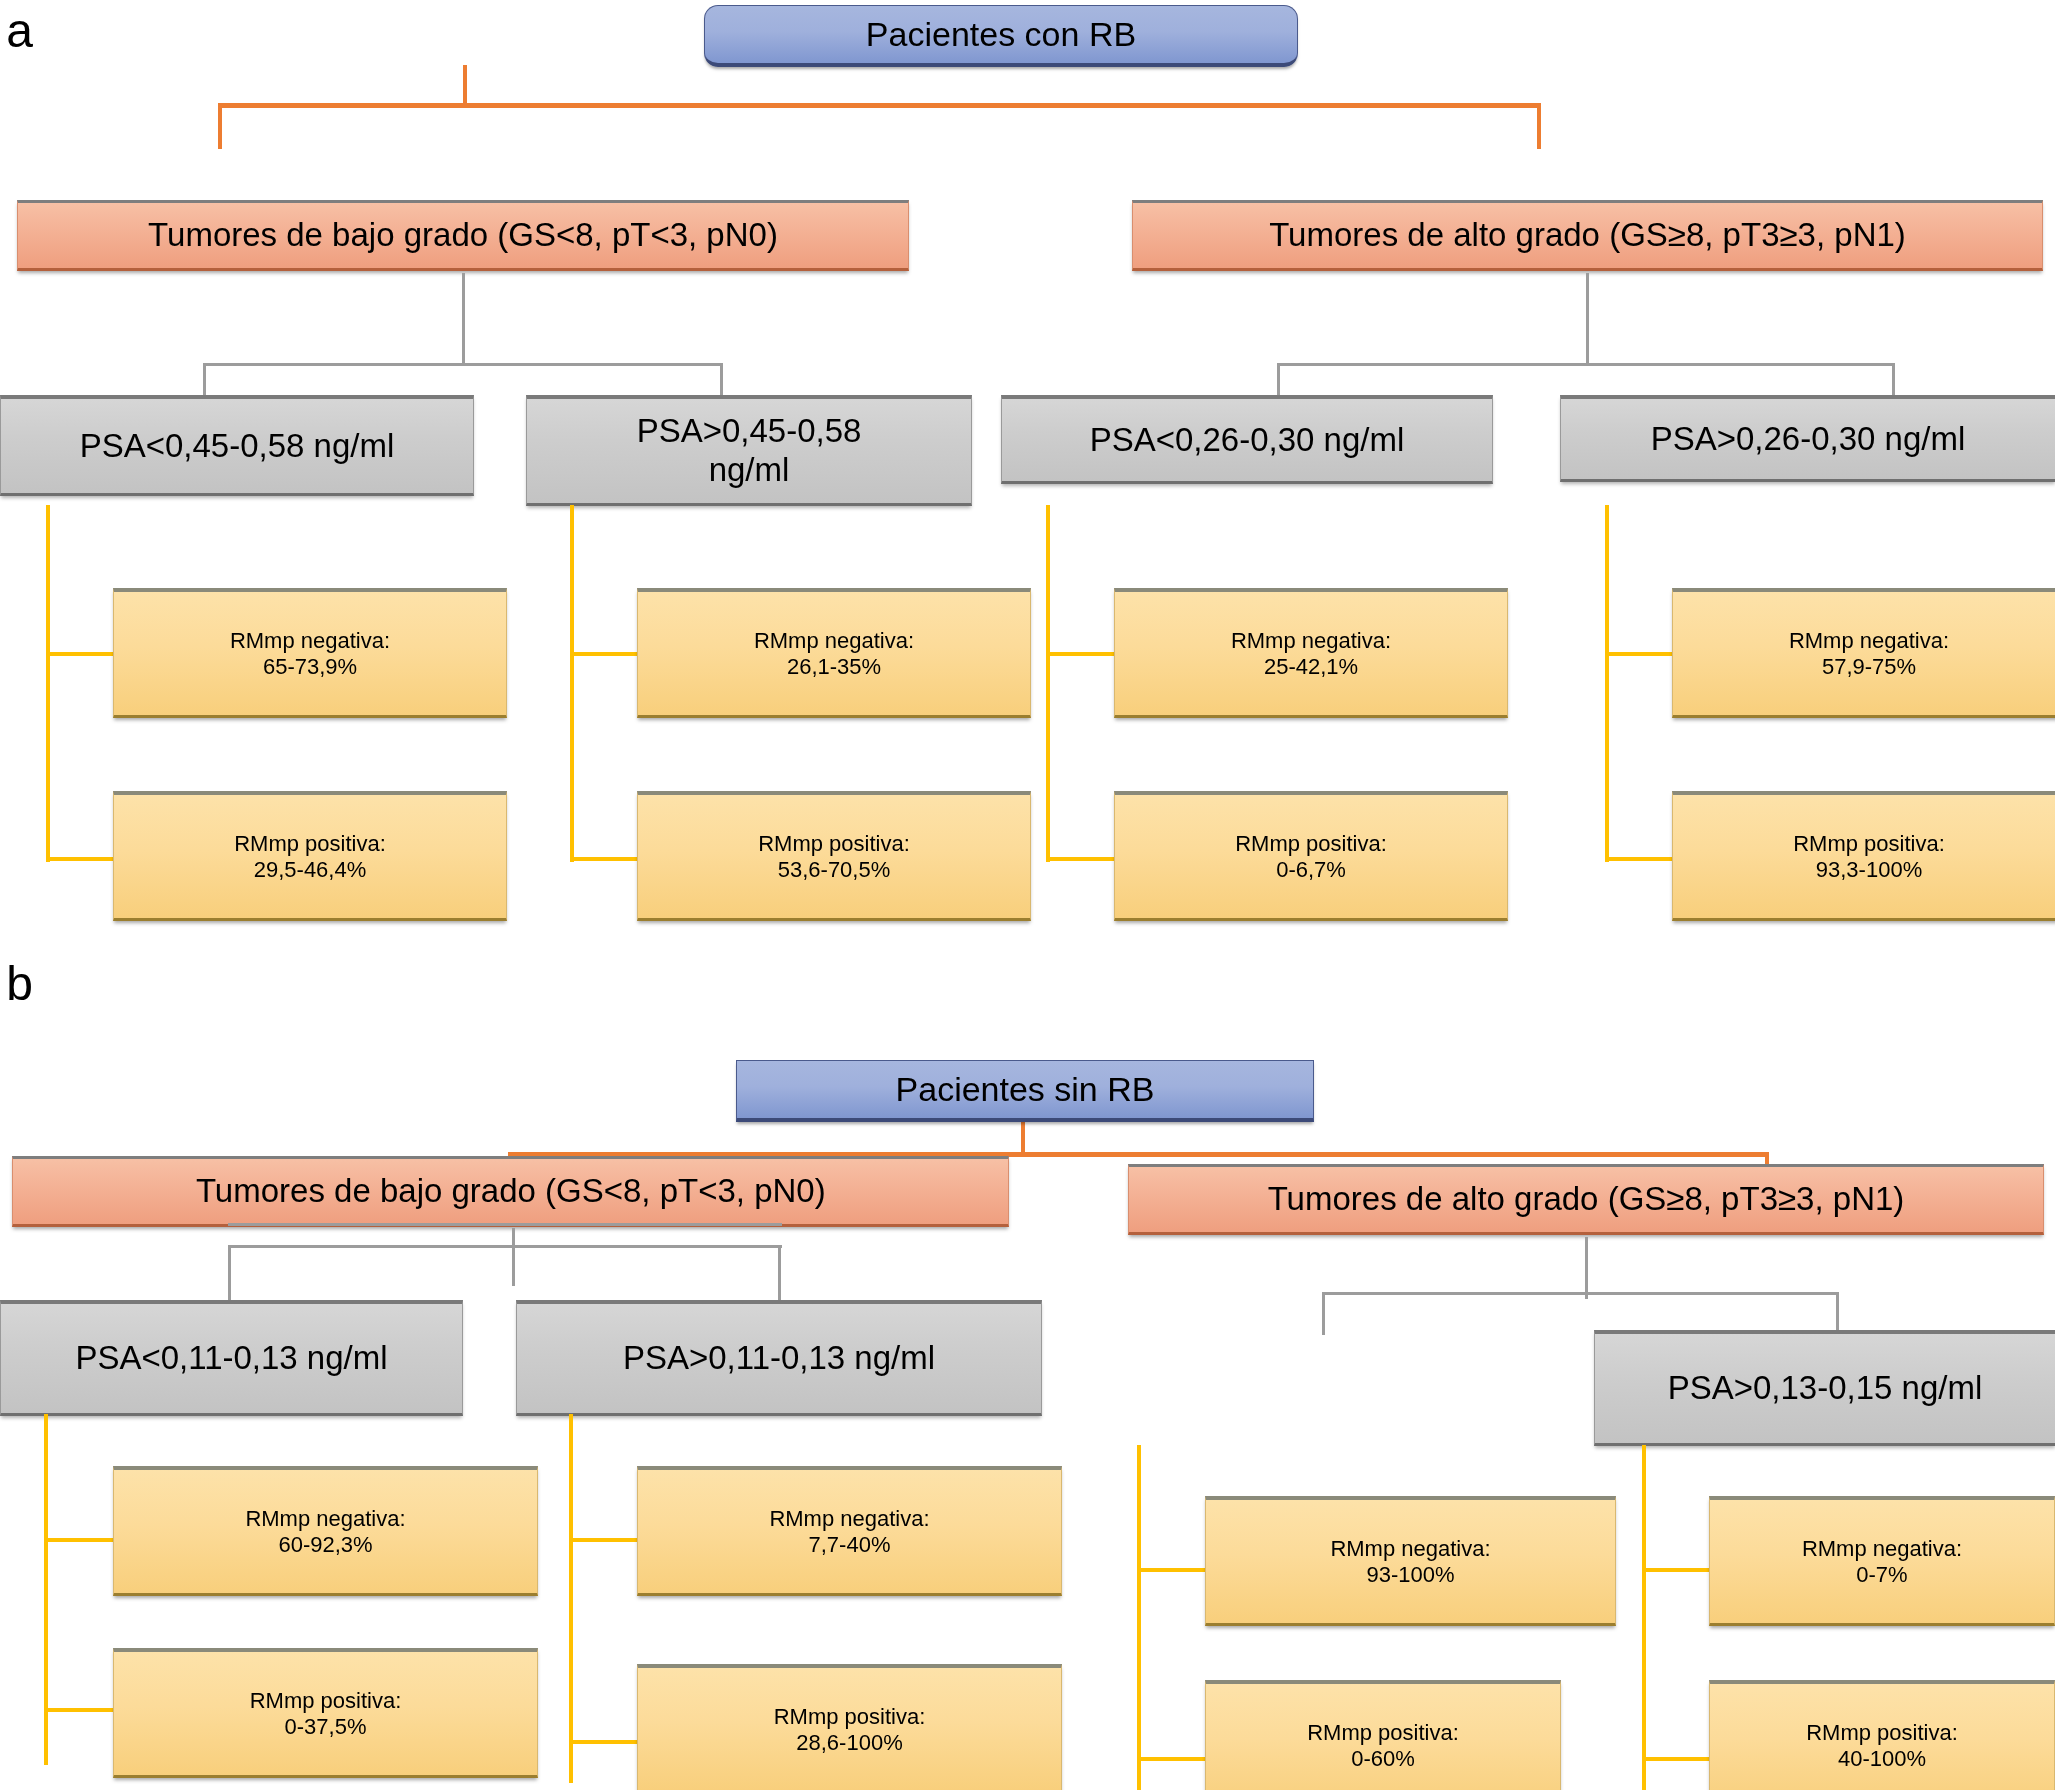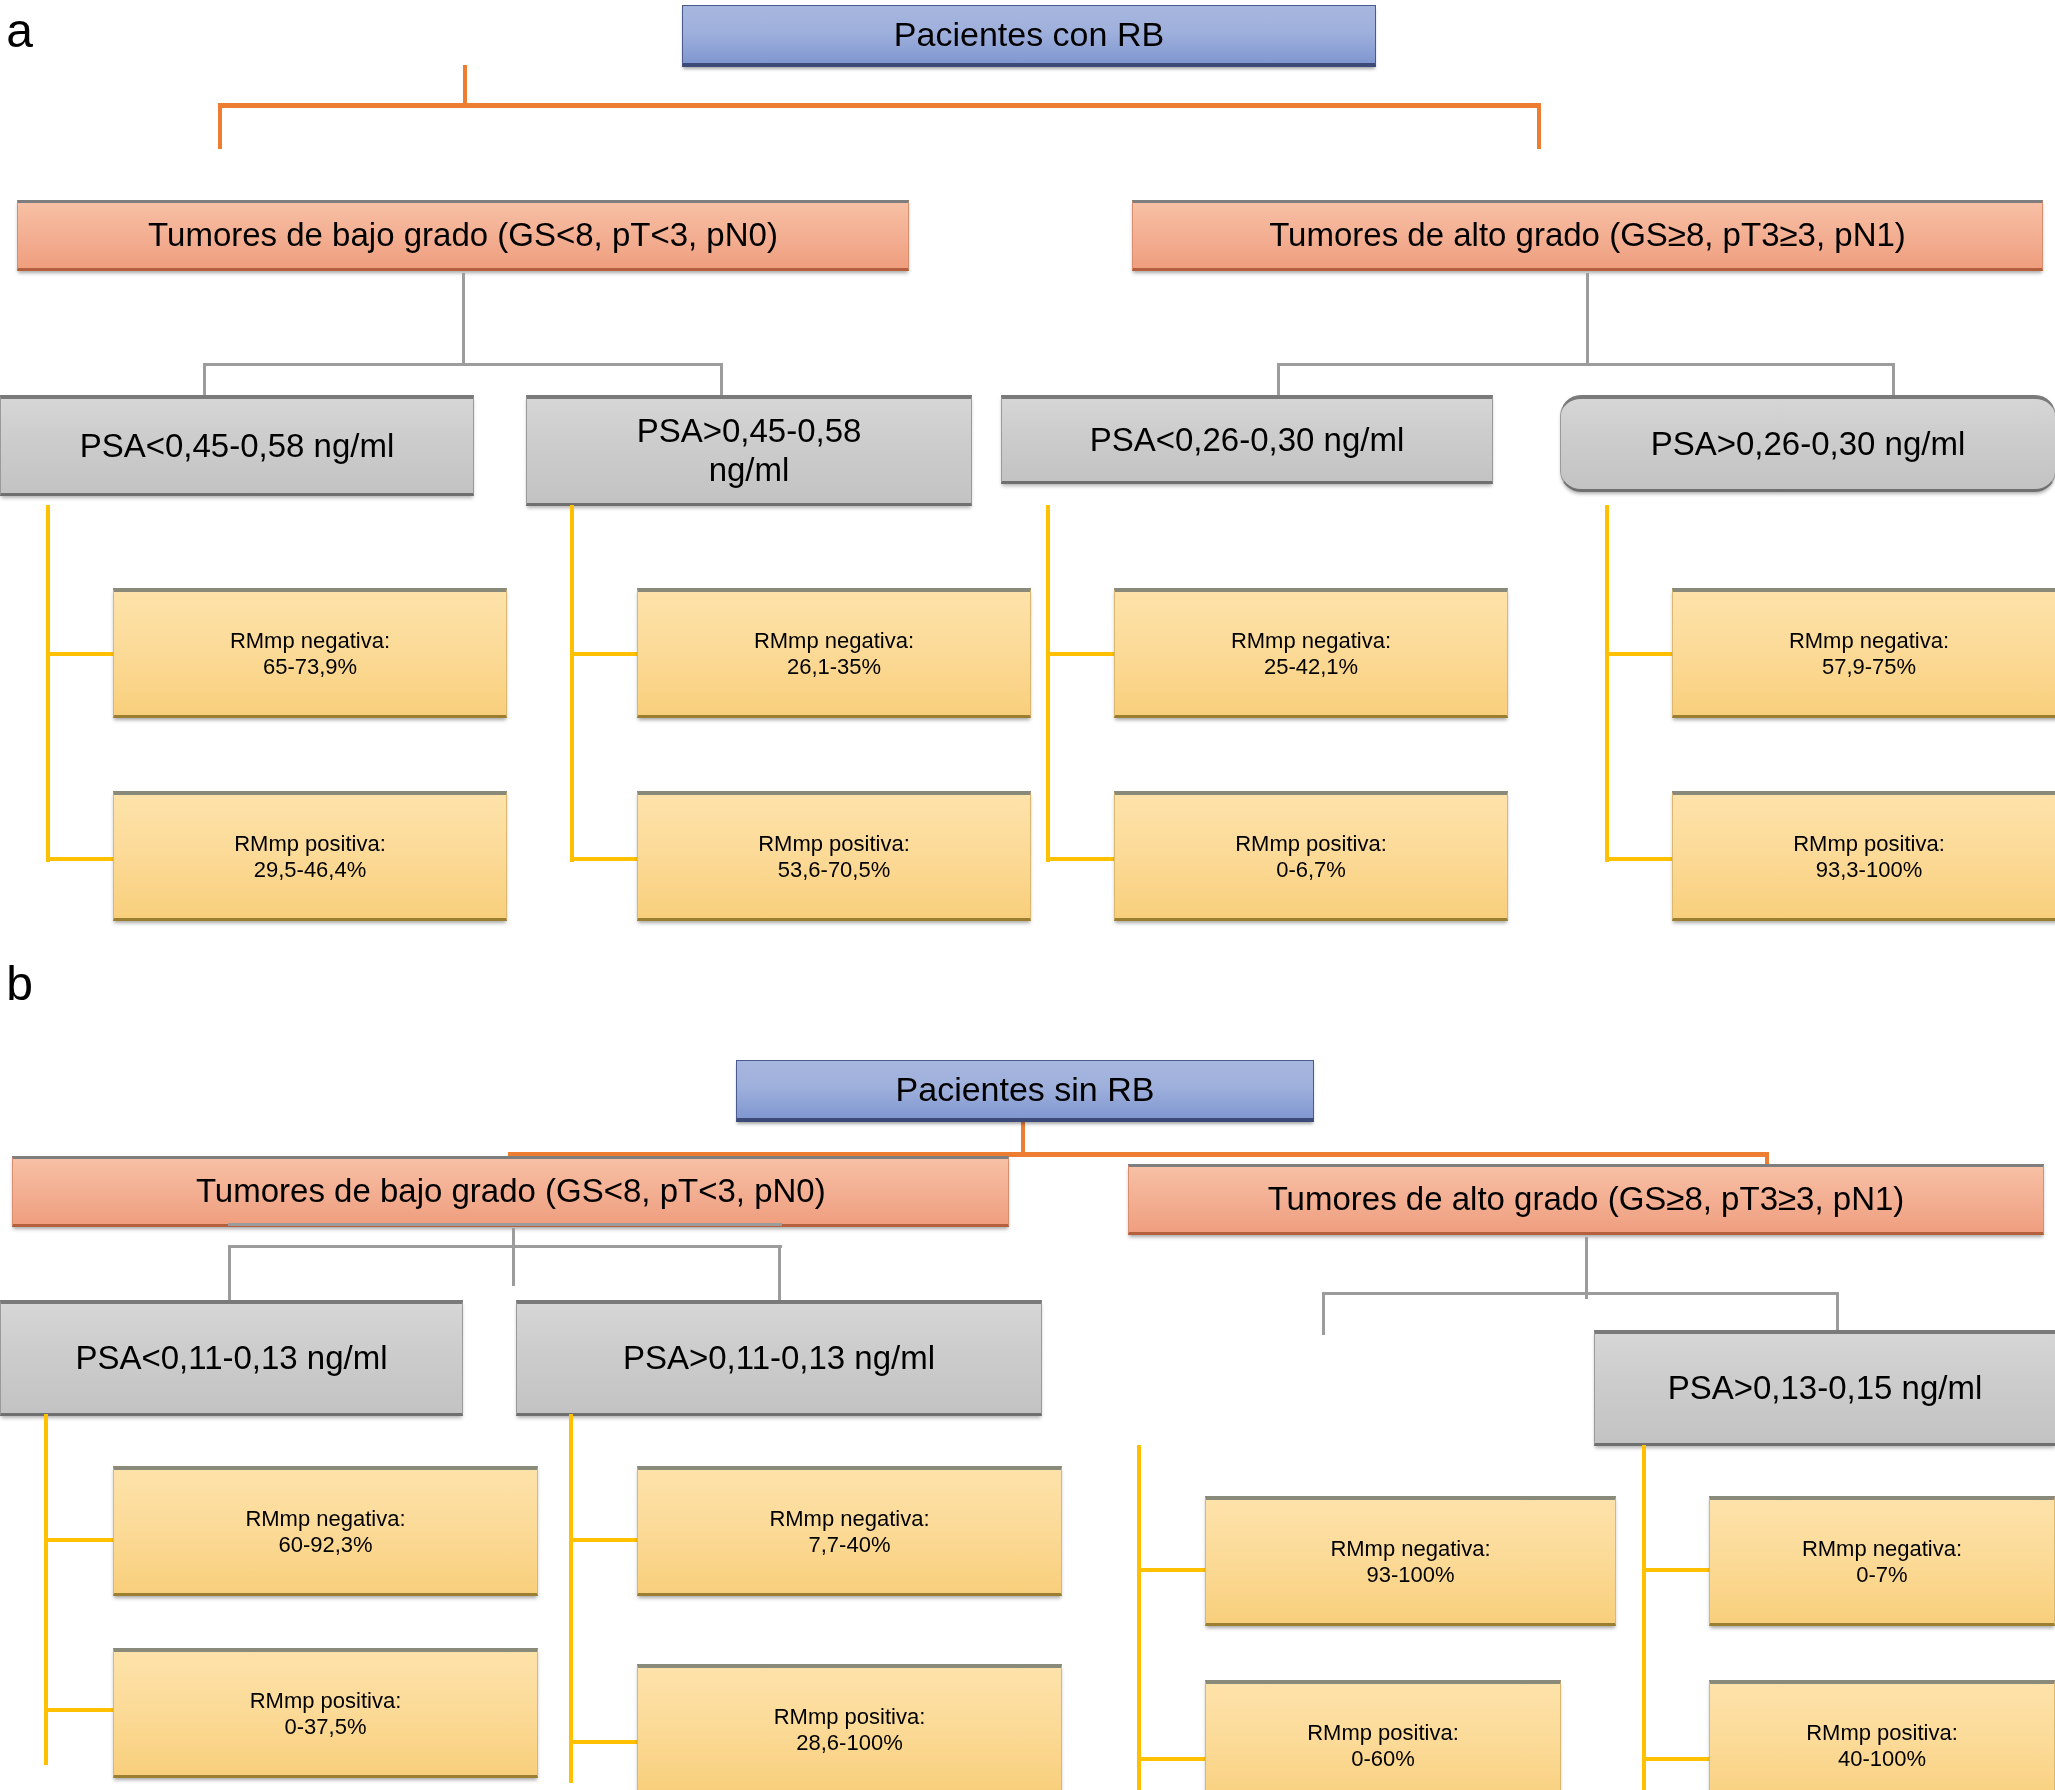--- a/index.html
+++ b/index.html
@@ -80,21 +80,21 @@
 
 <div id="page">
 
   <div class="panel-letter" style="left:6.2px;top:7.4px;">a</div>
 
   <div class="conn orange" style="left:463px;top:65px;width:4.3px;height:42px;"></div>
   <div class="conn orange" style="left:218px;top:103px;width:1323px;height:4.9px;"></div>
   <div class="conn orange" style="left:218px;top:103px;width:4.3px;height:46px;"></div>
   <div class="conn orange" style="left:1537px;top:103px;width:4.3px;height:46px;"></div>
 
-  <div class="node blue" style="left:682px;top:4.9px;width:694px;height:62px;">
+  <div class="node blue" style="left:704px;top:4.9px;width:594px;height:62px;border-radius:14px;">
     <span class="lbl">Pacientes con RB</span>
   </div>
 
   <div class="node salmon" style="left:17px;top:200px;width:892px;height:71px;">
     <span class="lbl">Tumores de bajo grado (GS&lt;8, pT&lt;3, pN0)</span>
   </div>
   <div class="node salmon" style="left:1132px;top:200px;width:911px;height:71px;">
     <span class="lbl">Tumores de alto grado (GS≥8, pT3≥3, pN1)</span>
   </div>
 
@@ -112,21 +112,21 @@
   <div class="node grey" style="left:0px;top:395px;width:474px;height:101px;">
     <span class="lbl">PSA&lt;0,45-0,58 ng/ml</span>
   </div>
   <div class="node grey" style="left:526px;top:395px;width:446px;height:111px;">
     <span class="lbl">PSA&gt;0,45-0,58
 ng/ml</span>
   </div>
   <div class="node grey" style="left:1001px;top:395px;width:492px;height:89px;justify-content:center;">
     <span class="lbl">PSA&lt;0,26-0,30 ng/ml</span>
   </div>
-  <div class="node grey" style="left:1560px;top:395px;width:496px;height:97px;border-radius:21px;">
+  <div class="node grey" style="left:1560px;top:395px;width:496px;height:87px;">
     <span class="lbl">PSA&gt;0,26-0,30 ng/ml</span>
   </div>
 
   <div class="conn yellow-l" style="left:46px;top:505px;width:4.3px;height:357px;"></div>
   <div class="conn yellow-l" style="left:46px;top:652px;width:68px;height:4.3px;"></div>
   <div class="conn yellow-l" style="left:46px;top:857px;width:68px;height:4.3px;"></div>
 
   <div class="conn yellow-l" style="left:570px;top:505px;width:4.3px;height:357px;"></div>
   <div class="conn yellow-l" style="left:570px;top:652px;width:68px;height:4.3px;"></div>
   <div class="conn yellow-l" style="left:570px;top:857px;width:68px;height:4.3px;"></div>

